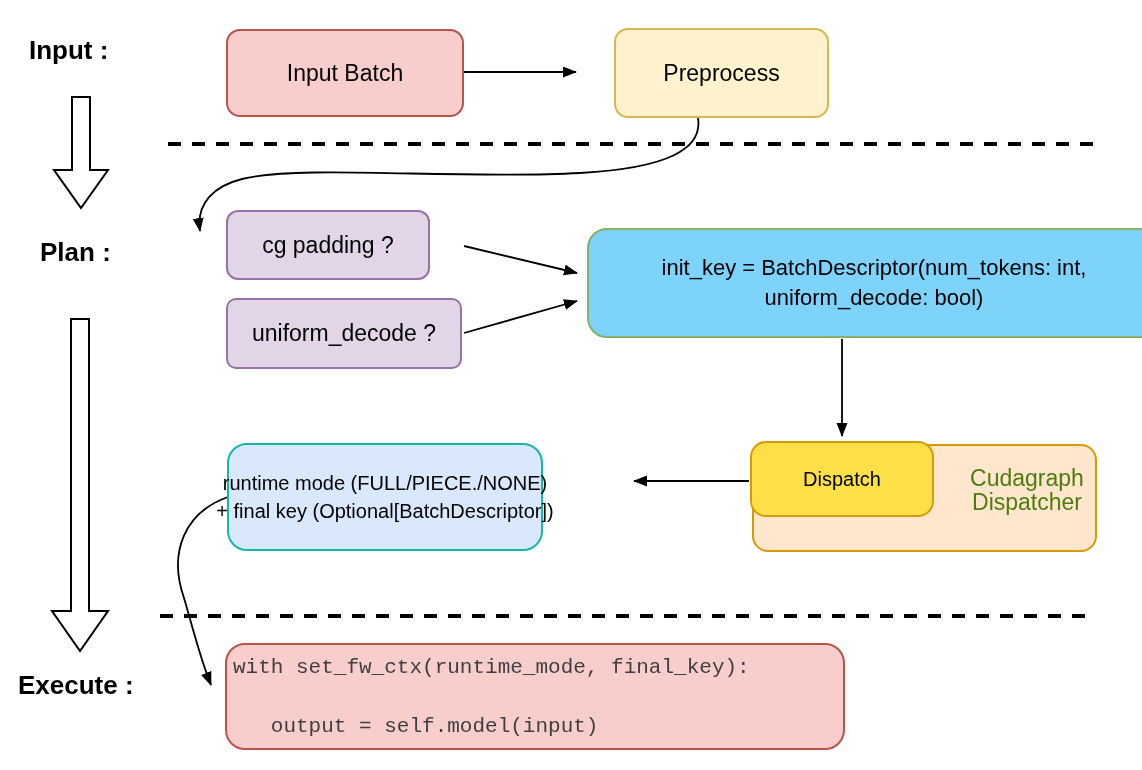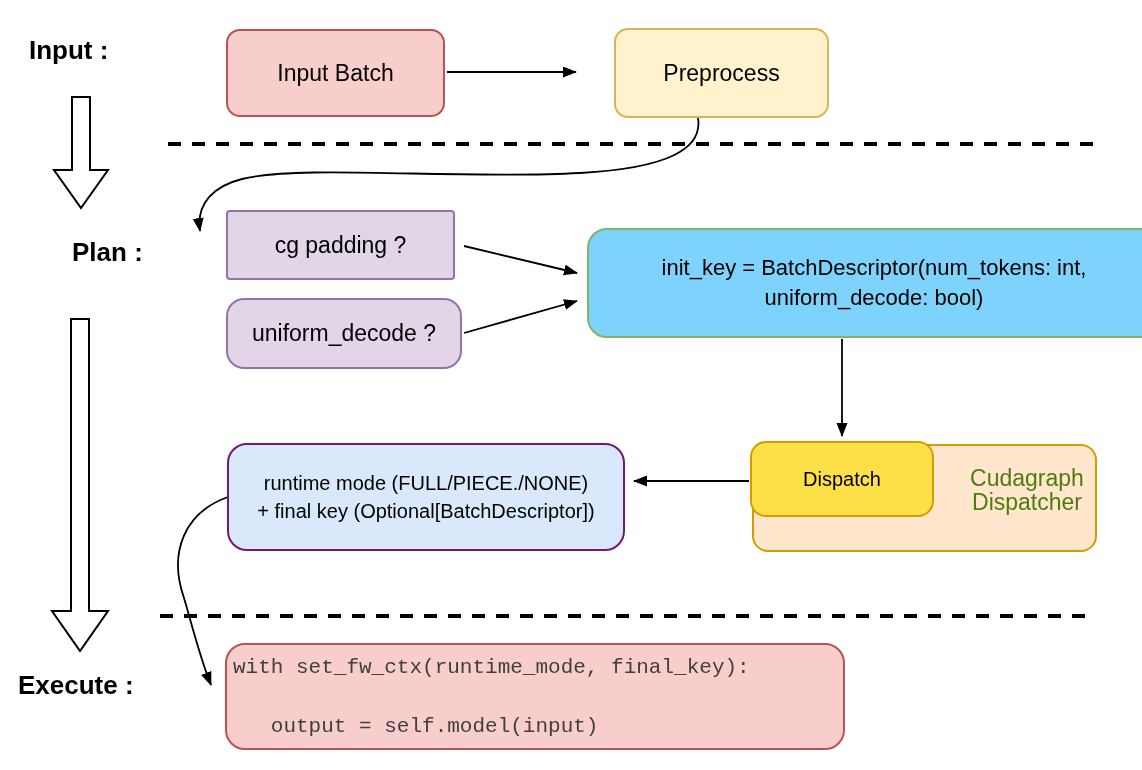--- a/index.html
+++ b/index.html
@@ -18,38 +18,38 @@
   }
   .node{
     position:absolute;z-index:2;
     box-sizing:border-box;
     display:flex;flex-direction:column;
     align-items:center;justify-content:center;
     text-align:center;color:#000000;
   }
   .node .line{white-space:nowrap;}
   .node-input-batch{
-    left:226px;top:29px;width:219px;height:88px;
+    left:226px;top:29px;width:238px;height:88px;
     background:#F8CECC;border:2px solid #B85450;border-radius:14px;
     font-size:23px;
   }
   .node-preprocess{
     left:590px;top:28px;width:215px;height:90px;
     background:#FFF2CC;border:2px solid #D6B656;border-radius:14px;
     font-size:23px;
     margin-left:24px;
   }
   .node-cg-padding{
-    left:226px;top:210px;width:229px;height:70px;
-    background:#E1D5E7;border:2px solid #9673A6;border-radius:4px;
+    left:226px;top:210px;width:204px;height:70px;
+    background:#E1D5E7;border:2px solid #9673A6;border-radius:12px;
     font-size:23px;
   }
   .node-uniform-decode{
     left:226px;top:298px;width:236px;height:71px;
-    background:#E1D5E7;border:2px solid #9673A6;border-radius:18px;
+    background:#E1D5E7;border:2px solid #9673A6;border-radius:10px;
     font-size:23px;
   }
   .node-init-key{
     left:587px;top:228px;width:574px;height:110px;
     background:#7dd3fc;border:2px solid #82B366;border-radius:20px;
     font-size:22px;line-height:30px;
   }
   .node-cudagraph-outer{
     left:752px;top:444px;width:345px;height:108px;
     background:#FFE6CC;border:2px solid #D79B00;border-radius:16px;
@@ -59,22 +59,22 @@
     position:absolute;z-index:4;
     left:942px;top:466px;width:170px;
     text-align:center;font-size:23px;line-height:24px;color:#4d7c0f;
   }
   .node-dispatch{
     left:750px;top:441px;width:184px;height:76px;
     background:#fde047;border:2px solid #D79B00;border-radius:16px;
     font-size:20px;z-index:3;
   }
   .node-runtime{
-    left:227px;top:443px;width:398px;height:108px;
-    background:#DAE8FC;border:2px solid #701a75;border-radius:20px;
+    left:227px;top:443px;width:316px;height:108px;
+    background:#DAE8FC;border:2px solid #14b8a6;border-radius:20px;
     font-size:20px;line-height:28px;
   }
   .node-code{
     left:225px;top:643px;width:620px;height:107px;
     background:#F8CECC;border:2px solid #B85450;border-radius:20px;
     align-items:flex-start;justify-content:center;
     padding-left:6px;
     gap:28px;
   }
   .node-code .codeline{
@@ -105,21 +105,21 @@
     <path d="M 464 246 L 577 273" stroke="#000000" stroke-width="1.8" fill="none" marker-end="url(#arrow)"></path>
     <path d="M 464 333 L 577 301" stroke="#000000" stroke-width="1.8" fill="none" marker-end="url(#arrow)"></path>
     <path d="M 842 339 L 842 436" stroke="#000000" stroke-width="1.8" fill="none" marker-end="url(#arrow)"></path>
     <path d="M 749 481 L 634 481" stroke="#000000" stroke-width="1.8" fill="none" marker-end="url(#arrow)"></path>
 
     <path d="M 698 118 C 703 149, 668 168, 580 173 C 455 180, 305 164, 242 179 C 214 186, 196 203, 200 231" stroke="#000000" stroke-width="1.8" fill="none" marker-end="url(#arrow)"></path>
     <path d="M 228 497 C 185 512, 168 552, 184 598 C 191 621, 199 655, 211 685" stroke="#000000" stroke-width="1.8" fill="none" marker-end="url(#arrow)"></path>
   </svg>
 
   <div class="section-label" style="left:29px;top:36px;">Input :</div>
-  <div class="section-label" style="left:40px;top:238px;margin-left:32px;">Plan :</div>
+  <div class="section-label" style="left:40px;top:238px;">Plan :</div>
   <div class="section-label" style="left:18px;top:671px;">Execute :</div>
 
   <div class="node node-input-batch">
     <div class="line">Input Batch</div>
   </div>
 
   <div class="node node-preprocess">
     <div class="line">Preprocess</div>
   </div>
 

